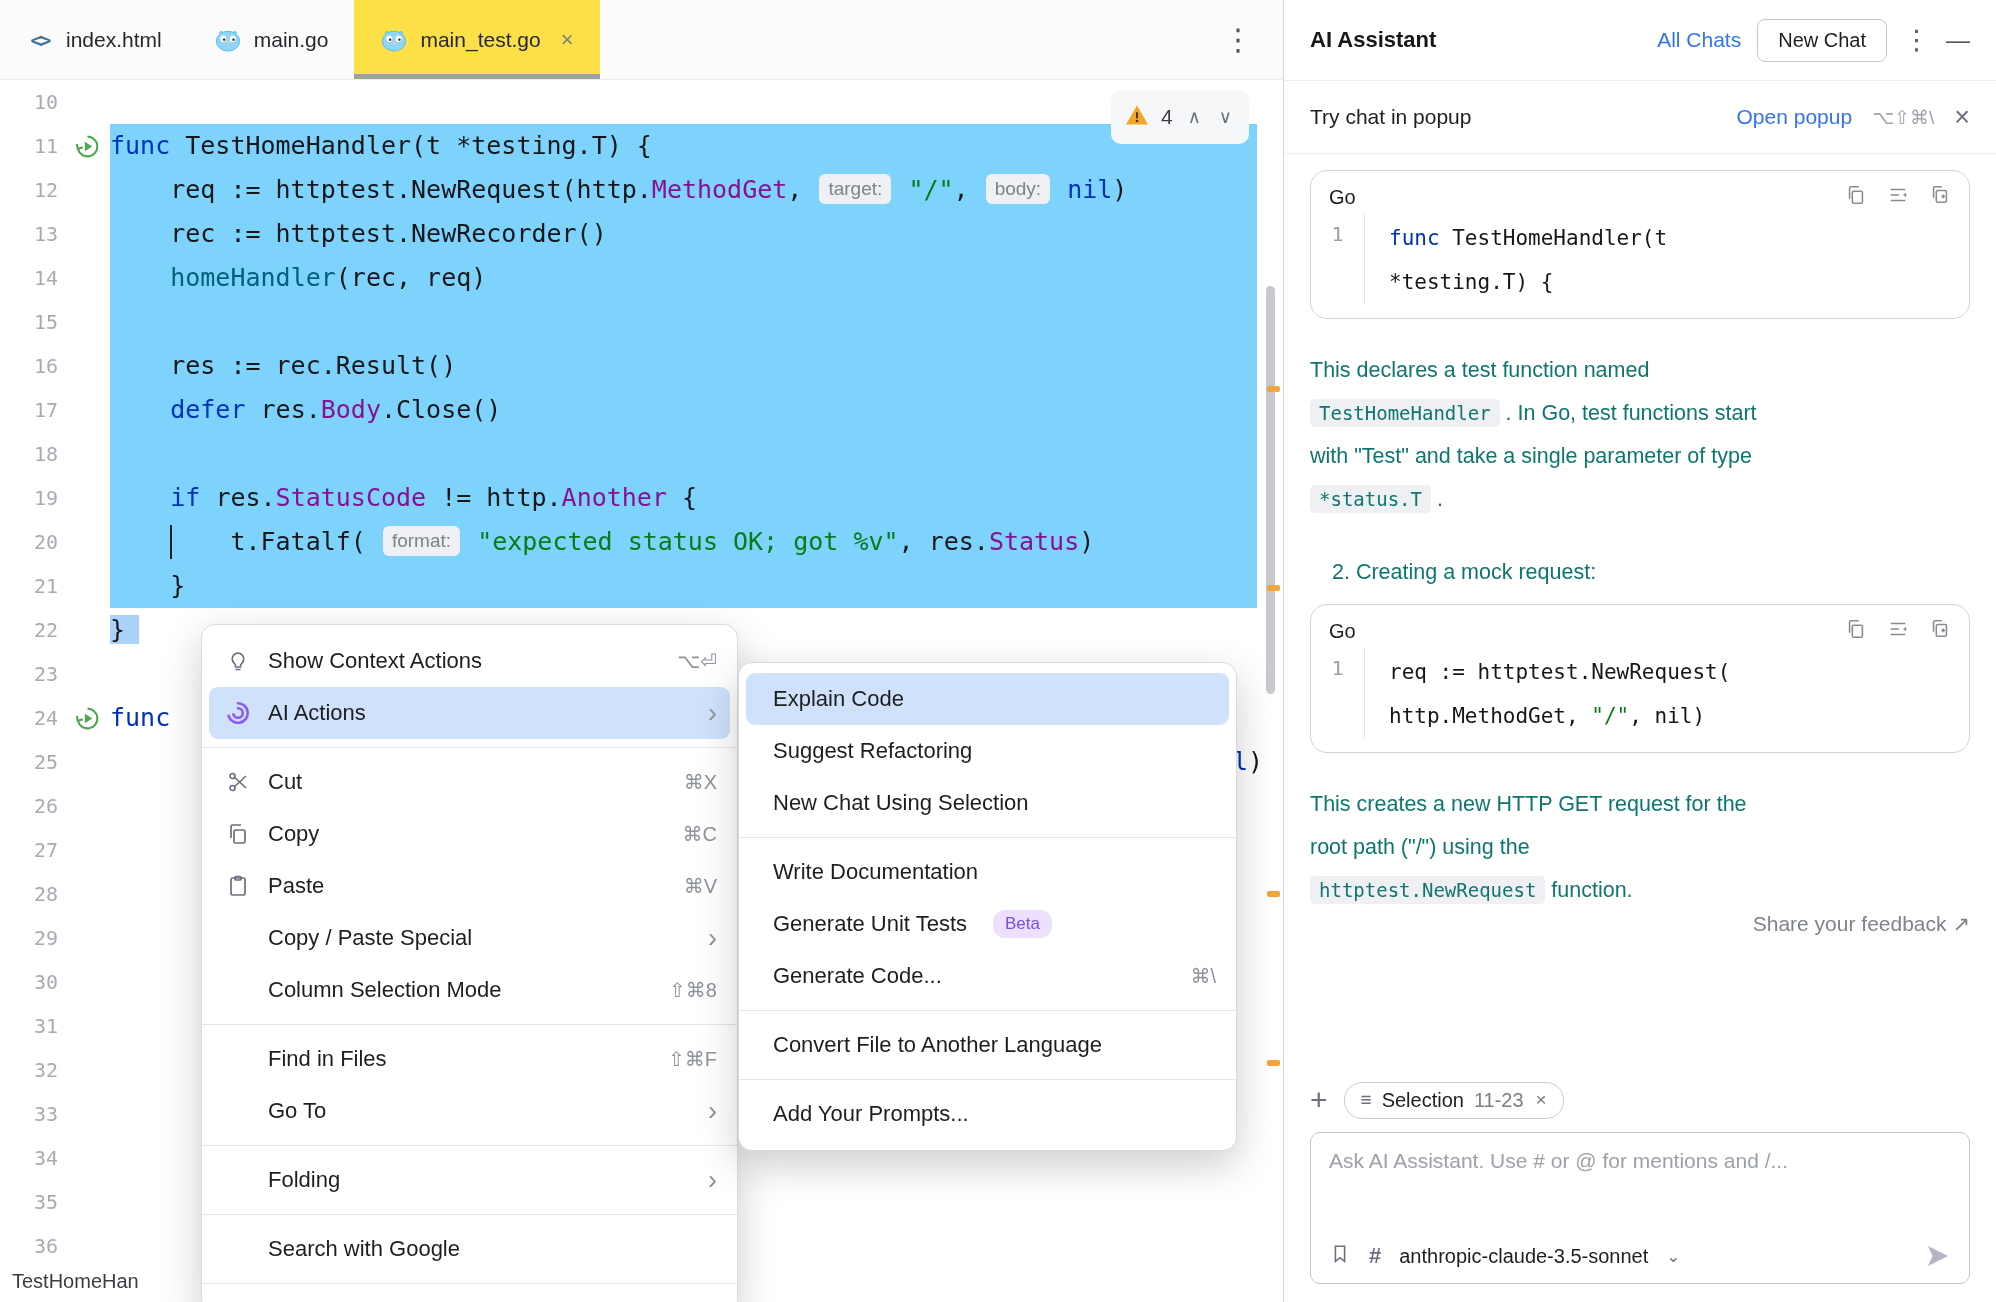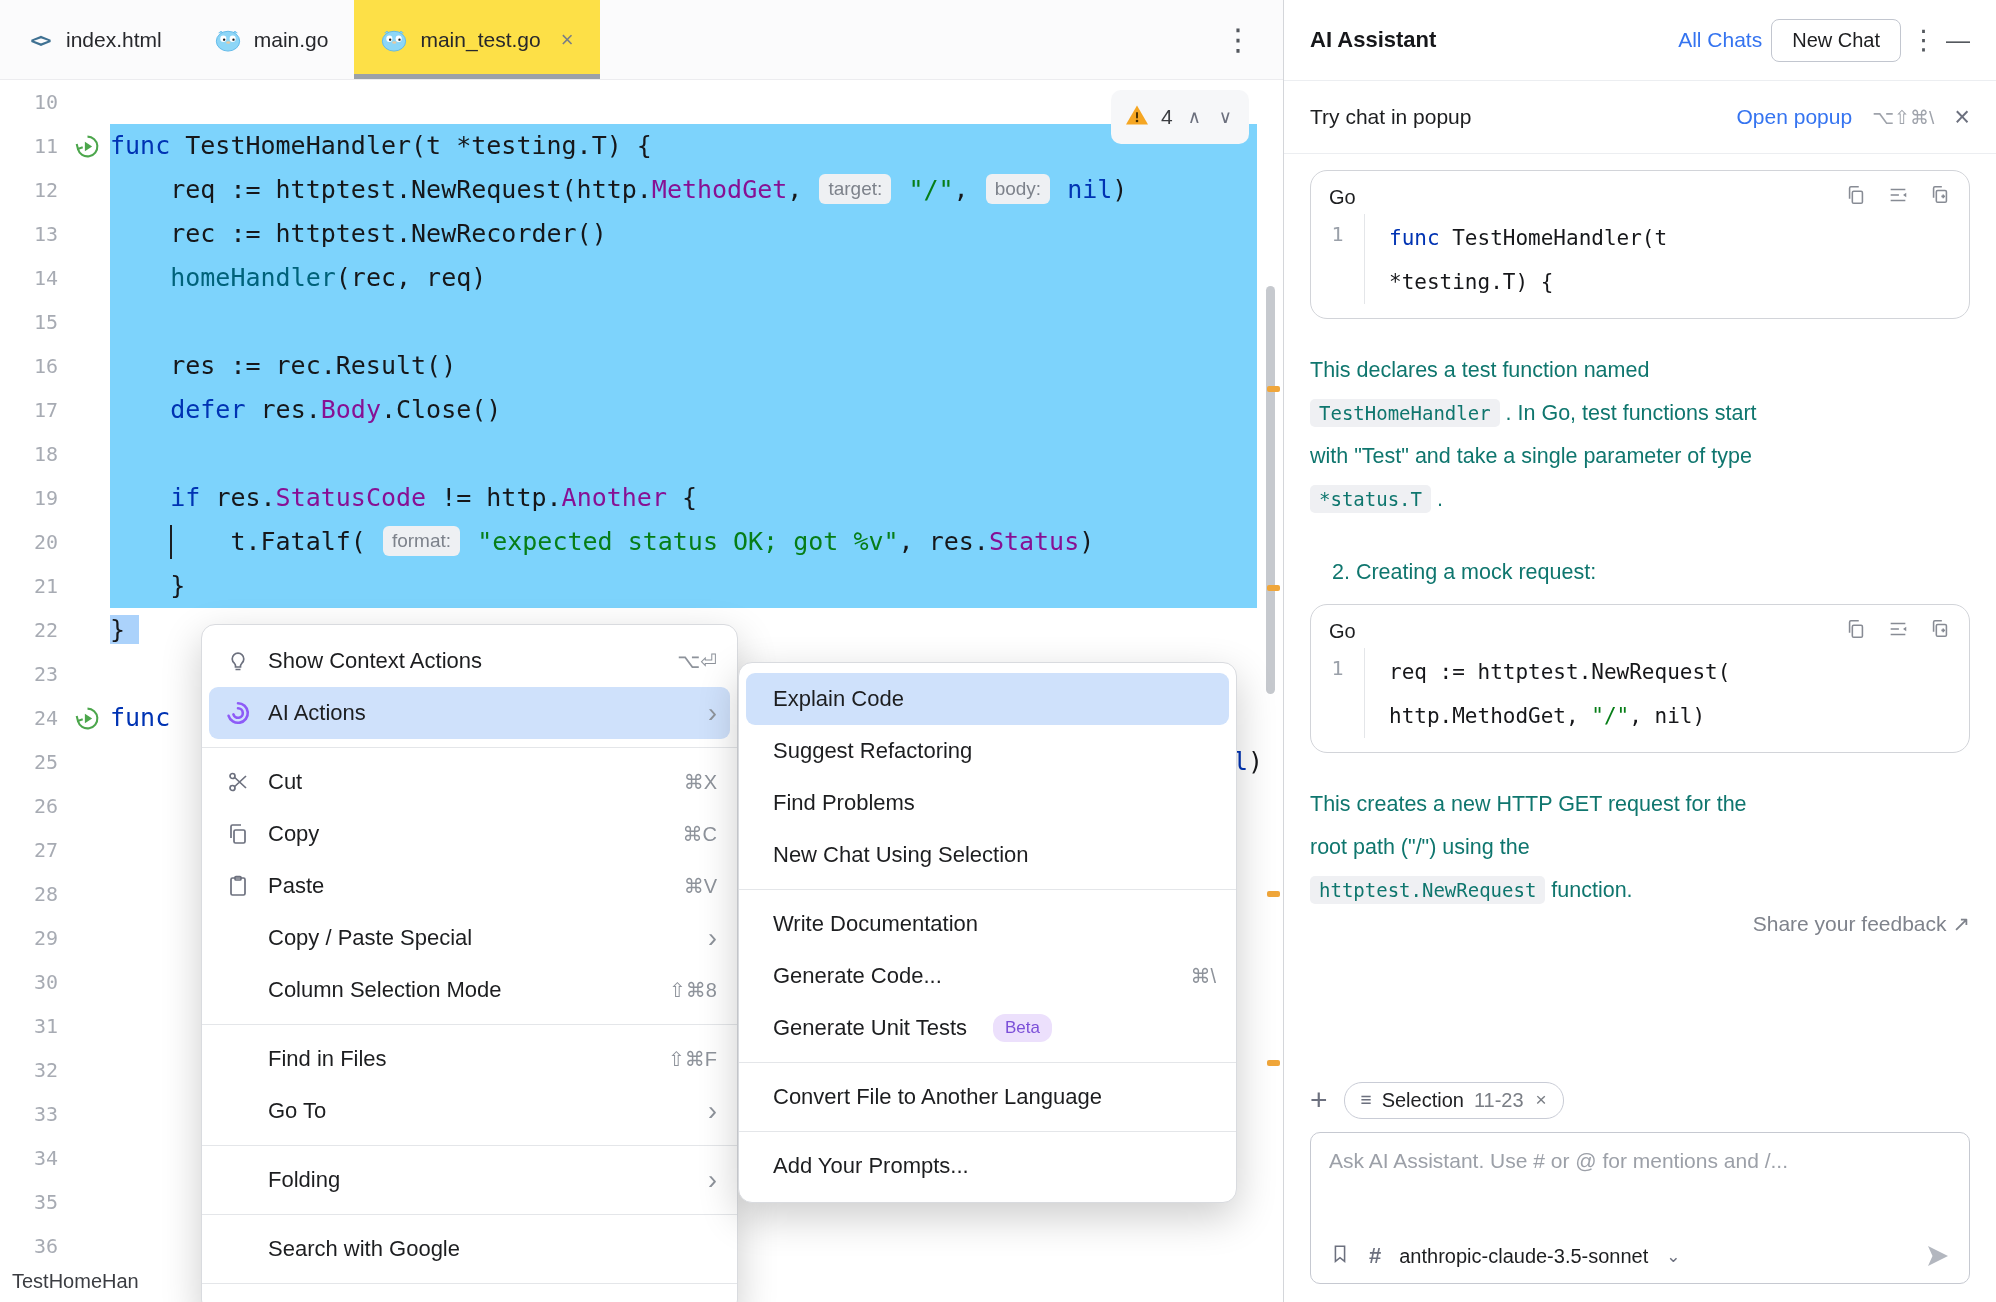--- a/index.html
+++ b/index.html
@@ -50,21 +50,21 @@
   .mi-label{white-space:nowrap}
   .mi-spacer{flex:1}
   .mi-shortcut{color:#8e939b;font-size:20px;white-space:nowrap}
   .mi-arrow{color:#8e939b;font-size:27px;line-height:1}
   .menu-sep{height:1px;background:#e4e6e9;margin:8px 0}
   .badge-beta{background:#ece0fc;color:#7b4fd8;font-size:17px;border-radius:12px;padding:4px 12px;margin-left:12px}
 
   
   #panel{position:absolute;left:1283px;top:0;width:713px;height:1302px;border-left:1px solid #d4d6da;
     display:flex;flex-direction:column;background:#fff}
-  #panel-header{height:80px;display:flex;align-items:center;padding:0 26px;gap:9px;flex:none}
+  #panel-header{height:80px;display:flex;align-items:center;padding:0 26px;gap:16px;flex:none}
   #panel-title{font-size:22px;font-weight:bold;color:#16171a}
   #all-chats{margin-left:auto;color:#3574f0;font-size:21px}
   #new-chat-btn{border:1px solid #c2c6cf;border-radius:8px;padding:9px 20px;font-size:20px;color:#1d1e20;background:#fff}
   #panel-kebab{font-size:27px;color:#54585e}
   #panel-min{font-size:24px;color:#54585e}
   #banner{height:74px;border-top:1px solid #eceef1;border-bottom:1px solid #eceef1;display:flex;align-items:center;
     padding:0 26px;gap:20px;font-size:21px;flex:none}
   #banner-link{margin-left:auto;color:#3574f0}
   #banner-keys{color:#9fa3ab;font-size:19px}
   #banner-close{color:#6c707e;font-size:27px}
@@ -427,41 +427,37 @@
 <div id="ai-submenu" class="menu no-icons">
     <div class="menu-item hl">
       <span class="mi-label">Explain Code</span>
       <span class="mi-spacer"></span>
     </div>
     <div class="menu-item">
       <span class="mi-label">Suggest Refactoring</span>
       <span class="mi-spacer"></span>
     </div>
     <div class="menu-item">
-      <span class="mi-label">Find Problems</span>
-      <span class="mi-spacer"></span>
-    </div>
-    <div class="menu-item">
       <span class="mi-label">New Chat Using Selection</span>
       <span class="mi-spacer"></span>
     </div>
     <div class="menu-sep"></div>
     <div class="menu-item">
       <span class="mi-label">Write Documentation</span>
       <span class="mi-spacer"></span>
-    </div>
-    <div class="menu-item">
-      <span class="mi-label">Generate Code...</span>
-      <span class="mi-spacer"></span>
-      <span class="mi-shortcut">⌘\</span>
     </div>
     <div class="menu-item">
       <span class="mi-label">Generate Unit Tests</span>
       <span class="badge-beta">Beta</span>
       <span class="mi-spacer"></span>
+    </div>
+    <div class="menu-item">
+      <span class="mi-label">Generate Code...</span>
+      <span class="mi-spacer"></span>
+      <span class="mi-shortcut">⌘\</span>
     </div>
     <div class="menu-sep"></div>
     <div class="menu-item">
       <span class="mi-label">Convert File to Another Language</span>
       <span class="mi-spacer"></span>
     </div>
     <div class="menu-sep"></div>
     <div class="menu-item">
       <span class="mi-label">Add Your Prompts...</span>
       <span class="mi-spacer"></span>

